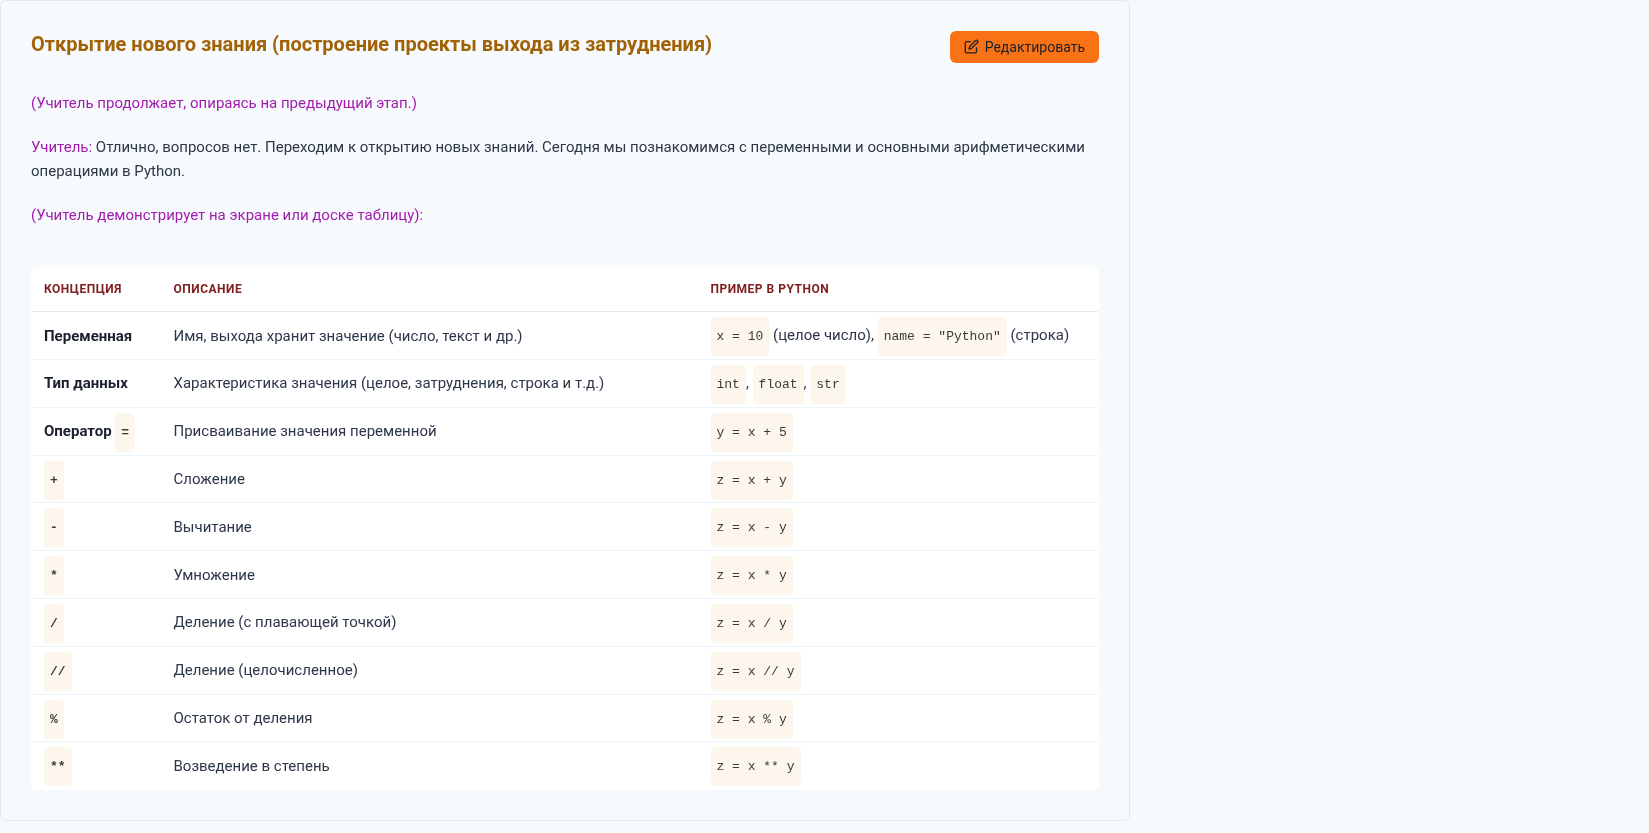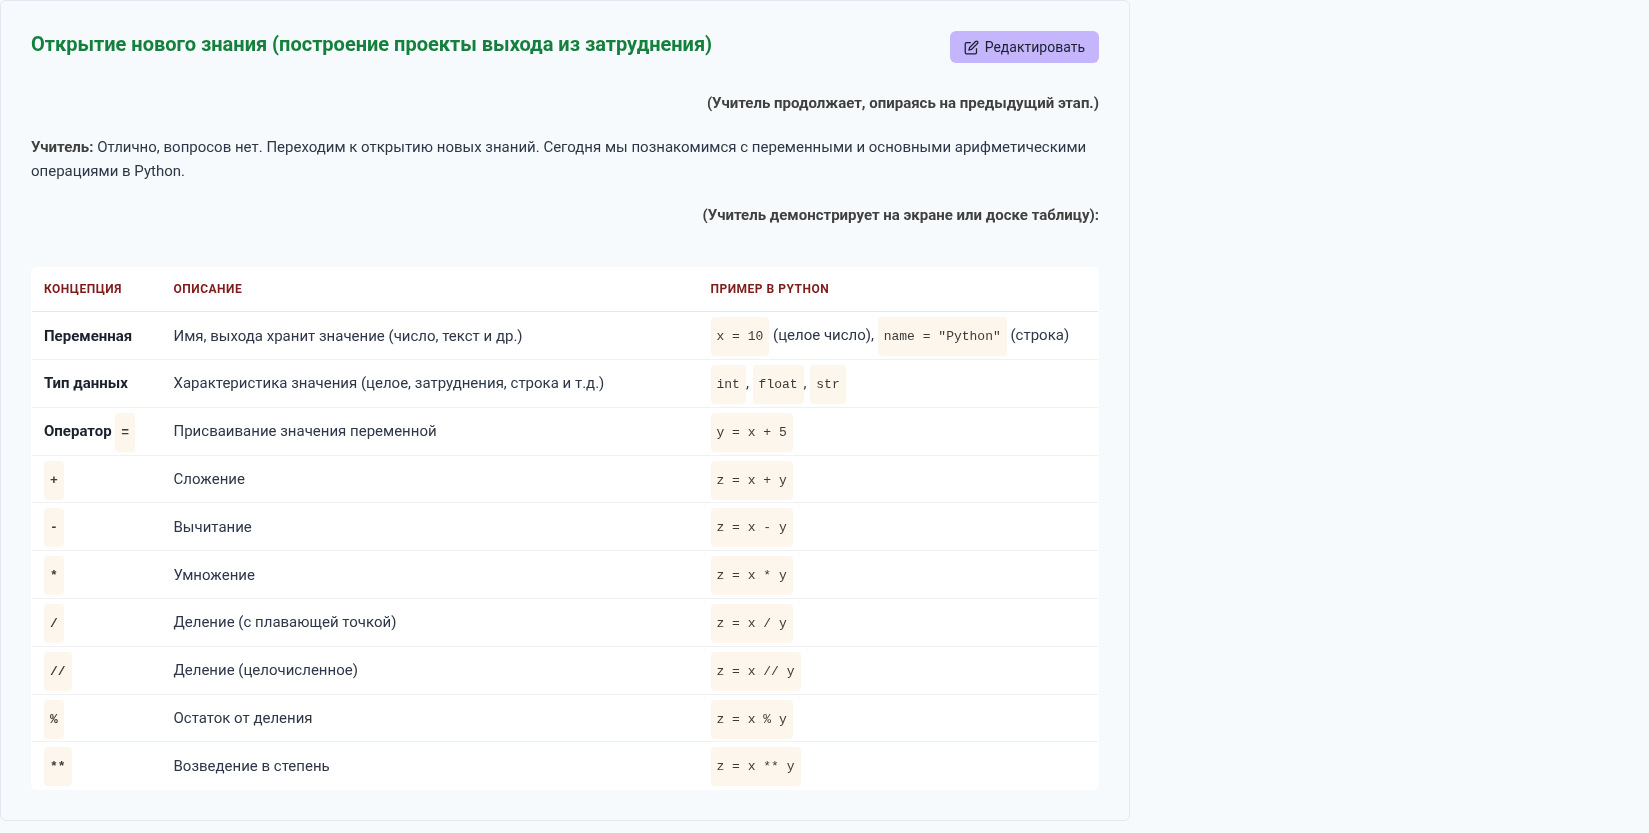--- a/index.html
+++ b/index.html
@@ -24,28 +24,28 @@
     }
     .header-row {
       display: flex;
       justify-content: space-between;
       align-items: flex-start;
       margin-bottom: 28px;
     }
     h1 {
       font-size: 20px;
       font-weight: 700;
-      color: #15803d;
+      color: #a16207;
       line-height: 1.3;
     }
     .edit-btn {
       display: inline-flex;
-      align-items: flex-end;
+      align-items: flex-start;
       gap: 6px;
-      background: #c4b5fd;
+      background: #f97316;
       border: none;
       border-radius: 6px;
       padding: 8px 14px;
       font-size: 14px;
       color: #1a202c;
       cursor: pointer;
       font-family: inherit;
       white-space: nowrap;
     }
     .edit-icon {
@@ -53,23 +53,22 @@
       height: 15px;
       stroke: #1a202c;
       stroke-width: 2;
       fill: none;
     }
     .para {
       margin-bottom: 20px;
       color: #2d3748;
     }
     .bold {
-      font-weight: 700;
-      color: #404040;
-      text-align: right;
+      font-weight: 400;
+      color: #a21caf;
     }
     table {
       width: 100%;
       border-collapse: collapse;
       margin-top: 40px;
       background: #fff;
       border: 1px solid #e2e8f0;
       border-radius: 6px;
       overflow: hidden;
     }

